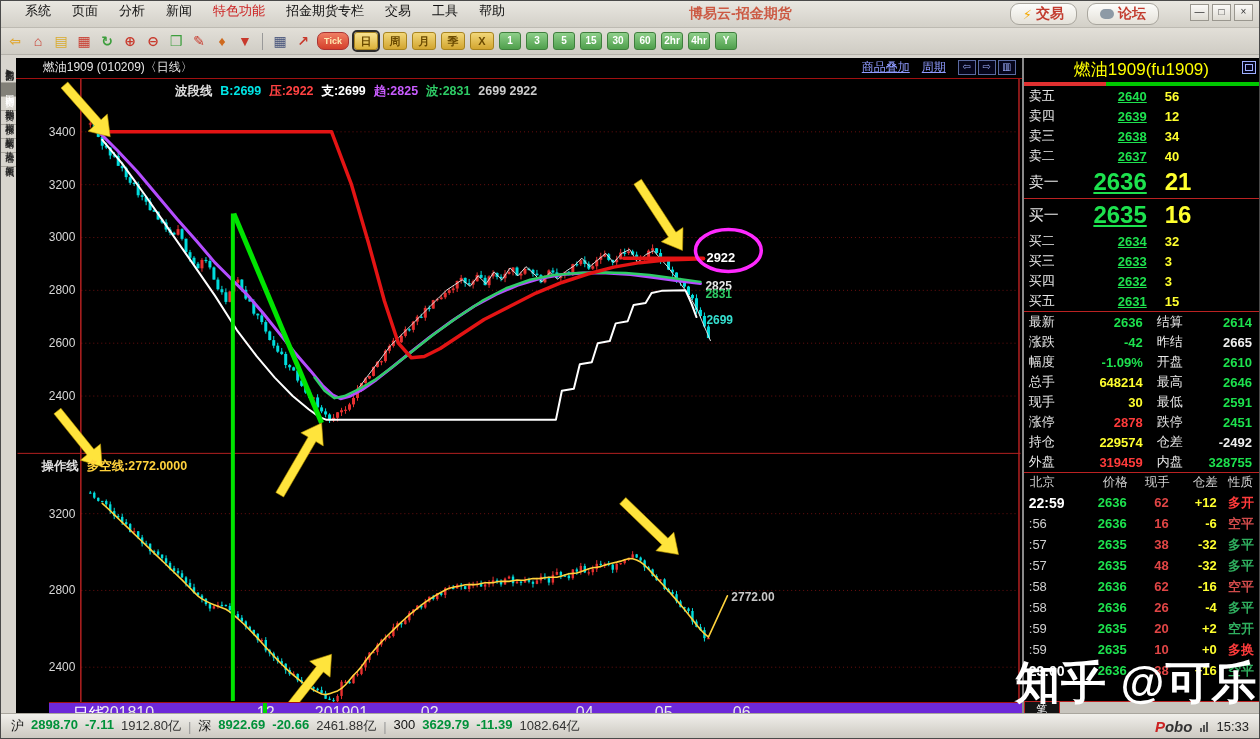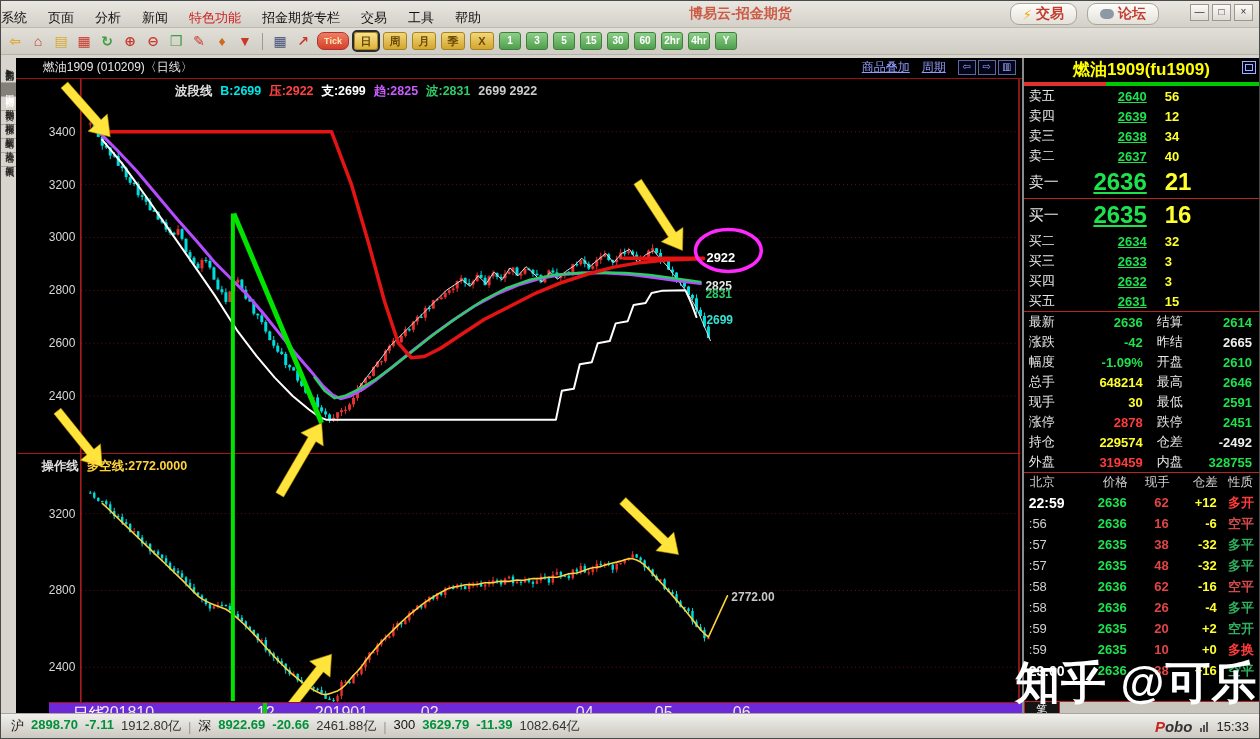--- a/index.html
+++ b/index.html
@@ -1,20 +1,20 @@
 <!DOCTYPE html>
 <html><head>
 <meta charset="utf-8">
 <style>
   html,body{margin:0;padding:0;}
   body{width:1260px;height:739px;position:relative;overflow:hidden;
        font-family:"Liberation Sans","DejaVu Sans",sans-serif;
        background:#d8d5ce;border:1px solid #4a4a4a;box-sizing:border-box;}
   
-  .menubar{height:26px;display:flex;align-items:flex-end;padding-left:0;position:relative;
+  .menubar{height:26px;display:flex;align-items:flex-start;padding-left:24px;position:relative;
            background:linear-gradient(#e9e7e1,#d3d0c8);border-bottom:1px solid #bdbab2;}
   .menu-item{font-size:13px;color:#111;margin-right:21px;cursor:default;}
   .menu-item.accent{color:#cc2222;}
   .app-title{position:absolute;left:688px;top:4px;font-size:14px;color:#cc5a44;font-weight:bold;}
   .mb-buttons{position:absolute;right:100px;top:2px;display:flex;gap:10px;}
   .pill-btn{display:flex;align-items:center;gap:4px;border:1px solid #a9a69e;border-radius:9px;
             background:linear-gradient(#fdfdfb,#e4e1d9);padding:1px 12px;font-size:14px;
             font-weight:bold;color:#c23b2e;height:18px;}
   .bolt{color:#f5a800;font-weight:bold;font-size:13px;}
   .bubble{width:14px;height:10px;background:#8d9aa6;border-radius:5px;position:relative;}
@@ -54,21 +54,21 @@
                line-height:12px;text-align:center;background:#05051a;}
   svg.chart{display:block;background:#000;}
   .xaxis{height:15px;background:#6d28d9;border-top:1px solid #a01010;position:relative;
          color:#e8e8e8;font-size:16px;margin-left:33px;}
   .xaxis .xl{position:absolute;top:1px;}
   .xaxis .period{color:#fff;}
   .xaxis .gline{position:absolute;top:0;bottom:0;width:4px;background:#00d800;}
   
   .quote-panel{width:239px;background:#000;display:flex;flex-direction:column;color:#e8e8e8;
                border-left:2px solid #8a8a8a;position:relative;}
-  .qp-title{height:24px;text-align:center;color:#ffff00;font-weight:bold;font-size:17px;
+  .qp-title{height:24px;text-align:center;color:#ffff00;font-weight:normal;font-size:17px;
             line-height:24px;position:relative;}
   .qp-restore{position:absolute;right:3px;top:3px;width:12px;height:11px;border:1px solid #9fb0ff;
               background:#05051a;}
   .qp-restore:after{content:"";position:absolute;left:2px;top:2px;width:6px;height:5px;border:1px solid #9fb0ff;}
   .qp-powerbar{height:4px;display:flex;}
   .qp-powerbar .r{background:#e03030;}
   .qp-powerbar .g{background:#00c800;}
   .qp-row{height:20px;display:flex;align-items:center;font-size:13px;padding:0 5px;}
   .qp-row .lab{width:40px;color:#e8e8e8;}
   .qp-row .price{width:78px;text-align:right;color:#1de24e;font-weight:bold;text-decoration:underline;}

